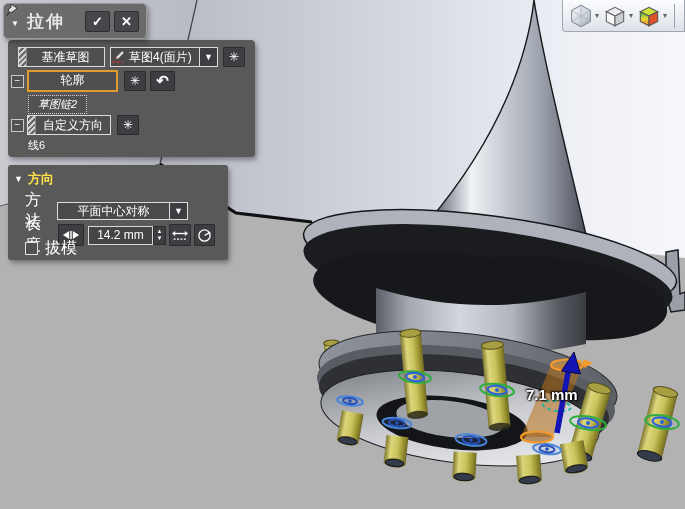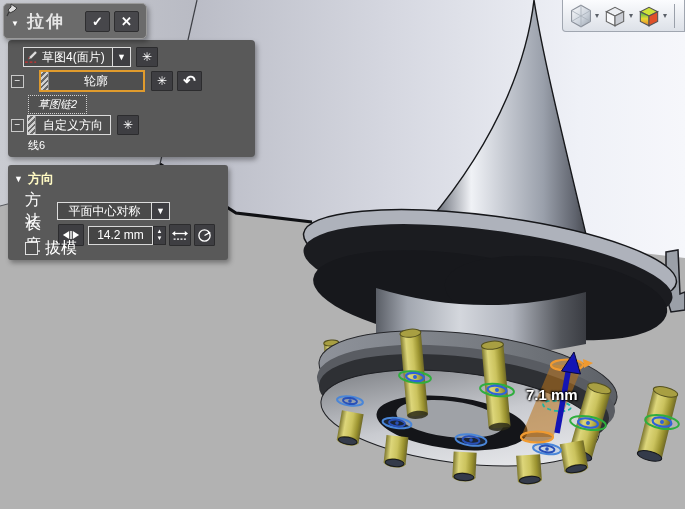--- a/index.html
+++ b/index.html
@@ -37,21 +37,21 @@
   .dd{width:18px;height:100%;background:#3e3e42;border:none;border-left:1px solid #dcdcdc;
     color:#fff;font-size:9px;display:flex;align-items:center;justify-content:center;padding:0;}
   .sq{width:22px;height:20px;background:#3e3e42;border:1px solid #2c2c2e;color:#fff;font-size:12px;
     display:flex;align-items:center;justify-content:center;padding:0;border-radius:1px;}
   .sq.undo{width:25px;font-size:15px;font-weight:bold;}
   .expbox{width:11px;height:11px;background:#515151;border:1px solid #c9c9c9;color:#fff;
     font-size:10px;line-height:9px;text-align:center;display:inline-block;}
   .chip{border:1px dotted #d0d0d0;background:#525252;color:#fff;font-size:11px;font-style:italic;
     padding:1px 9px;}
   .plainval{color:#fff;font-size:11px;}
-  .ptitle{color:#fef9c3;font-size:13px;font-weight:bold;}
+  .ptitle{color:#fde047;font-size:13px;font-weight:bold;}
   .pcaret{color:#fff;font-size:9px;margin-right:5px;}
   .plabel{color:#fff;font-size:16px;}
   .numinput{width:65px;height:19px;background:#454545;border:1px solid #d8d8d8;color:#fff;
     font-size:12px;text-align:center;box-sizing:border-box;padding:1px;font-family:inherit;}
   .spinner{width:13px;height:19px;background:#3e3e42;border:1px solid #2c2c2e;box-sizing:border-box;
     display:flex;flex-direction:column;align-items:center;justify-content:center;color:#fff;}
   .spinner span{font-size:6px;line-height:7px;display:block;}
   .ibtn{height:22px;background:#3e3e42;border:1px solid #2c2c2e;display:flex;align-items:center;
     justify-content:center;padding:0 2px;border-radius:1px;}
   .cbx{width:13px;height:13px;background:#515151;border:1px solid #e0e0e0;margin:0;
@@ -305,35 +305,39 @@
       <line x1="3" y1="9" x2="1" y2="13" stroke="#3a3a3a" stroke-width="1.2"></line>
     </svg>
     <span class="hdr-caret">▼</span>
     <span class="hdr-title">拉伸</span>
     <button class="hbtn ok">✓</button>
     <button class="hbtn close">✕</button>
   </div>
 
   <div class="main-panel">
     <div class="r" style="left:10px;top:7px;">
+      <div class="field" style="width:87px;">
+        <span class="hatch"></span>
+        <span class="lbl">基准草图</span>
+      </div>
       <div class="combo" style="width:108px;margin-left:5px;">
         <svg width="15" height="13" viewBox="0 0 16 14">
           <path d="M14,2 L8,8 L5,9 L6,6 L12,0 Z" fill="#e0e0e0" stroke="#555" stroke-width=".6"></path>
           <path d="M5,9 L6,6 L4.5,7.5 Z" fill="#d03030"></path>
           <path d="M1,12 H13" stroke="#d03030" stroke-width="1.4" stroke-dasharray="3 2"></path>
         </svg>
         <span class="val">草图4(面片)</span>
         <button class="dd" style="margin-left:auto;">▼</button>
       </div>
       <button class="sq" style="margin-left:5px;">✳</button>
     </div>
 
     <div class="r" style="left:3px;top:30px;">
       <span class="expbox">−</span>
-      <div class="field active" style="width:106px;margin-left:15px;">
+      <div class="field active" style="width:91px;margin-left:3px;flex-direction:column;">
         <span class="hatch"></span>
         <span class="lbl">轮廓</span>
       </div>
       <button class="sq" style="margin-left:6px;">✳</button>
       <button class="sq undo" style="margin-left:4px;">↶</button>
     </div>
 
     <div class="r" style="left:20px;top:55px;">
       <div class="chip">草图链2</div>
     </div>
@@ -353,21 +357,21 @@
   </div>
 
   <div class="dir-panel">
     <div class="r" style="left:6px;top:5px;">
       <span class="pcaret">▼</span>
       <span class="ptitle">方向</span>
     </div>
 
     <div class="r" style="left:17px;top:25px;">
       <span class="plabel" style="width:30px;">方法</span>
-      <div class="combo" style="width:95px;height:18px;margin-left:2px;">
+      <div class="combo" style="width:113px;height:18px;margin-left:2px;">
         <span class="val" style="margin:0 auto;">平面中心对称</span>
       </div>
       <button class="dd" style="height:18px;border:1px solid #dcdcdc;border-left:none;">▼</button>
     </div>
 
     <div class="r" style="left:17px;top:49px;">
       <span class="plabel" style="width:30px;font-family:Liberation Mono, monospace;">长度</span>
       <button class="ibtn" style="width:26px;margin-left:3px;">
         <svg width="18" height="12" viewBox="0 0 20 12">
           <polygon points="1,6 8,1.5 8,10.5" fill="#fff"></polygon>

